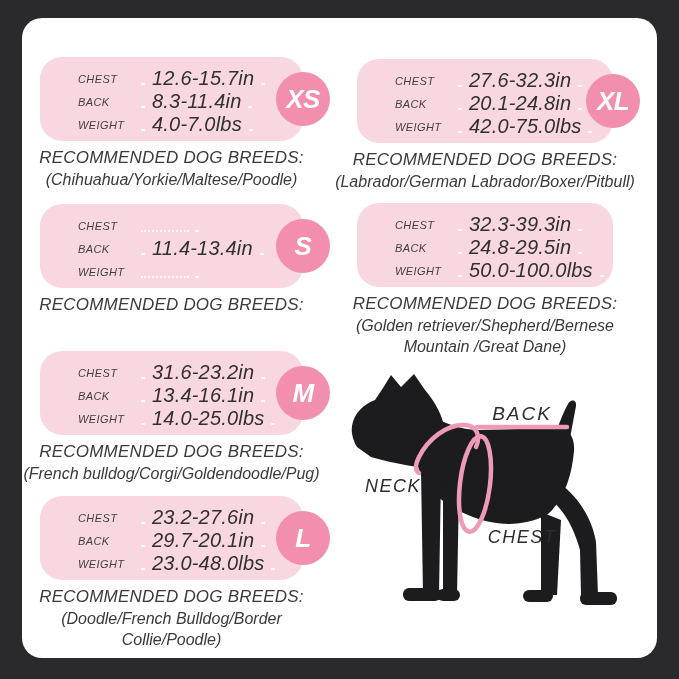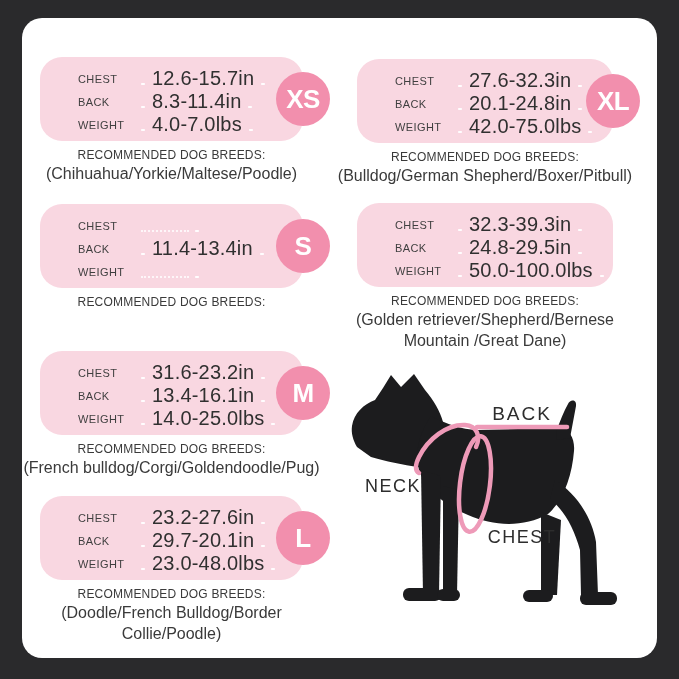--- a/index.html
+++ b/index.html
@@ -1,20 +1,21 @@
 <!DOCTYPE html>
 <html style="--frame_bg: #2a2a2c; --panel_bg: #ffffff; --card_bg: #f9d7e1; --badge_bg: #f28fad; --badge_text: #ffffff; --label_color: #3f3f3f; --value_color: #303030; --caption_color: #3a3a3a; --measure_line: #ee9ab8; --dog_fill: #1c1c1e;"><head>
 <meta charset="utf-8">
 <style>
   html,body{margin:0;padding:0;background:#111;}
   .frame{
     position:relative;width:679px;height:679px;
     background:var(--frame_bg,#2a2a2c);
     font-family:"Liberation Sans","DejaVu Sans",sans-serif;
     overflow:hidden;
+    font-style:italic;
   }
   .panel{
     position:absolute;left:22px;top:18px;width:635px;height:640px;
     background:var(--panel_bg,#ffffff);border-radius:20px;
   }
   .block{position:absolute;}
   .card{
     position:relative;height:84px;border-radius:22px;
     background:var(--card_bg,#f9d7e1);
     padding-top:10px;box-sizing:border-box;
@@ -42,21 +43,21 @@
     width:54px;height:54px;border-radius:50%;
     background:var(--badge_bg,#f28fad);color:var(--badge_text,#ffffff);
     display:flex;align-items:center;justify-content:center;
     font-size:26px;font-weight:bold;letter-spacing:-.5px;
   }
   .badge-xxl{font-size:23px;letter-spacing:-2px;}
   .caption{
     position:relative;width:calc(100% + 52px);margin-left:-26px;
     margin-top:7px;text-align:center;
   }
-  .cap1{font-size:12px;letter-spacing:.2px;color:var(--caption_color,#3a3a3a);margin-bottom:2px;}
+  .cap1{font-size:17px;letter-spacing:.2px;color:var(--caption_color,#3a3a3a);margin-bottom:2px;}
   .cap2{font-size:16px;color:var(--caption_color,#3a3a3a);line-height:1.3;}
   .dog-wrap{position:absolute;left:345px;top:362px;width:312px;height:290px;}
   .dl{
     font-family:"Liberation Sans","DejaVu Sans",sans-serif;
     font-size:19px;letter-spacing:2px;fill:#2d2d2d;
   }
   .dl-sm{font-size:18px;letter-spacing:1.5px;}
   .pinkline{stroke:var(--measure_line,#ee9ab8);stroke-width:4.5;fill:none;stroke-linecap:round;}
 </style>
 </head>
@@ -191,21 +192,21 @@
       <div class="row">
         <span class="lbl">WEIGHT</span>
         <span class="dots"></span>
         <span class="val">42.0-75.0lbs</span>
         <span class="dots"></span>
       </div>
       <div class="badge">XL</div>
     </div>
     <div class="caption">
       <div class="cap1">RECOMMENDED DOG BREEDS:</div>
-      <div class="cap2">(Bulldog/German Shepherd/Boxer/Pitbull)</div>
+      <div class="cap2">(Labrador/German Labrador/Boxer/Pitbull)</div>
     </div>
   </section>
 
   <section class="block" style="left:357px;top:203px;width:256px">
     <div class="card">
       <div class="row">
         <span class="lbl">CHEST</span>
         <span class="dots"></span>
         <span class="val">32.3-39.3in</span>
         <span class="dots"></span>

